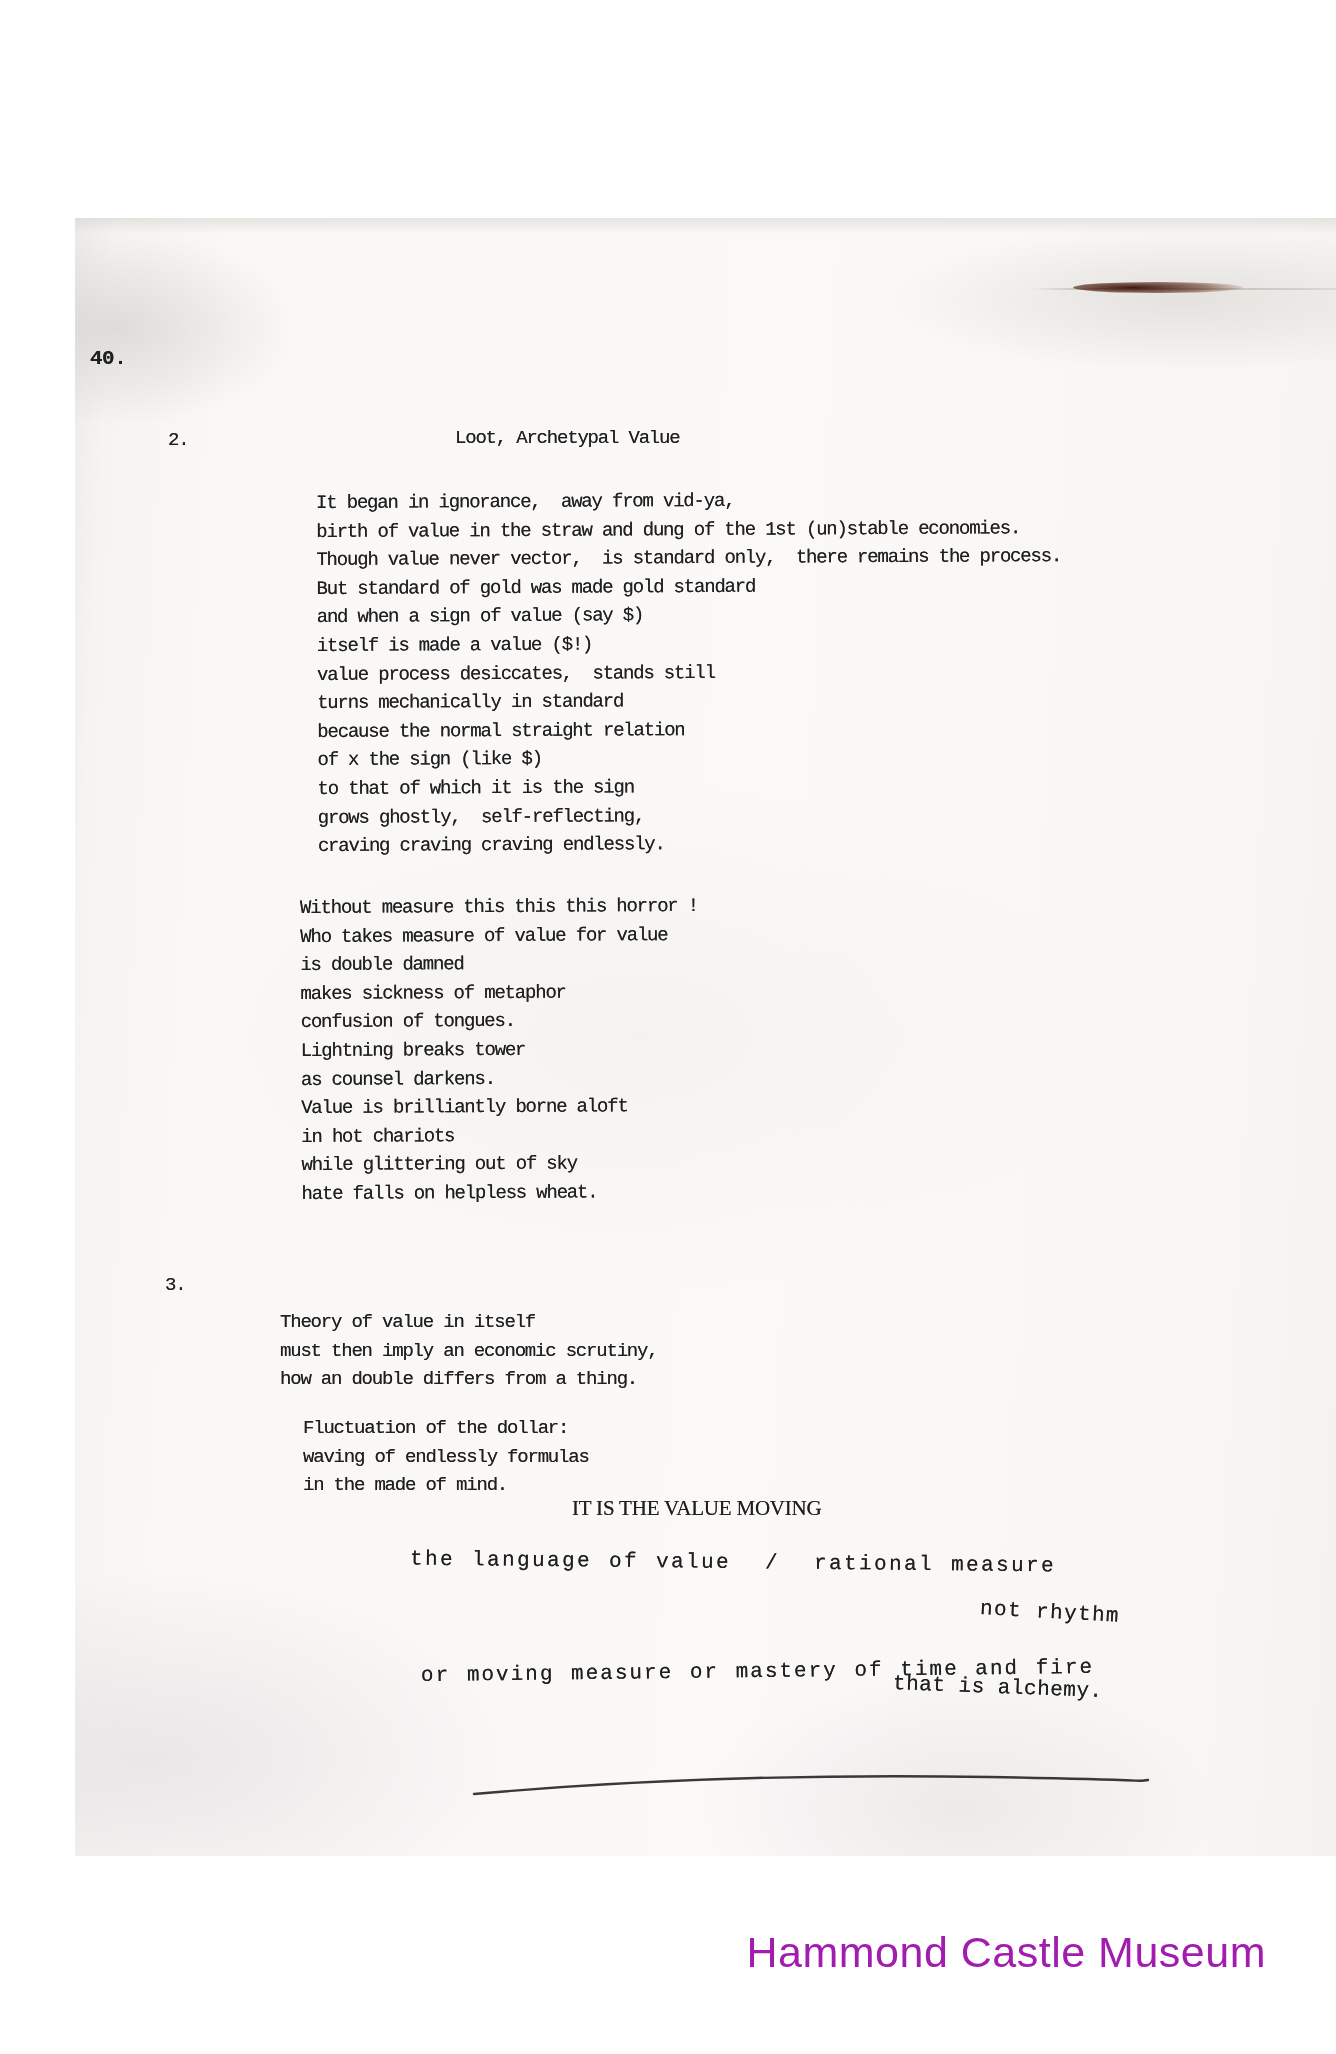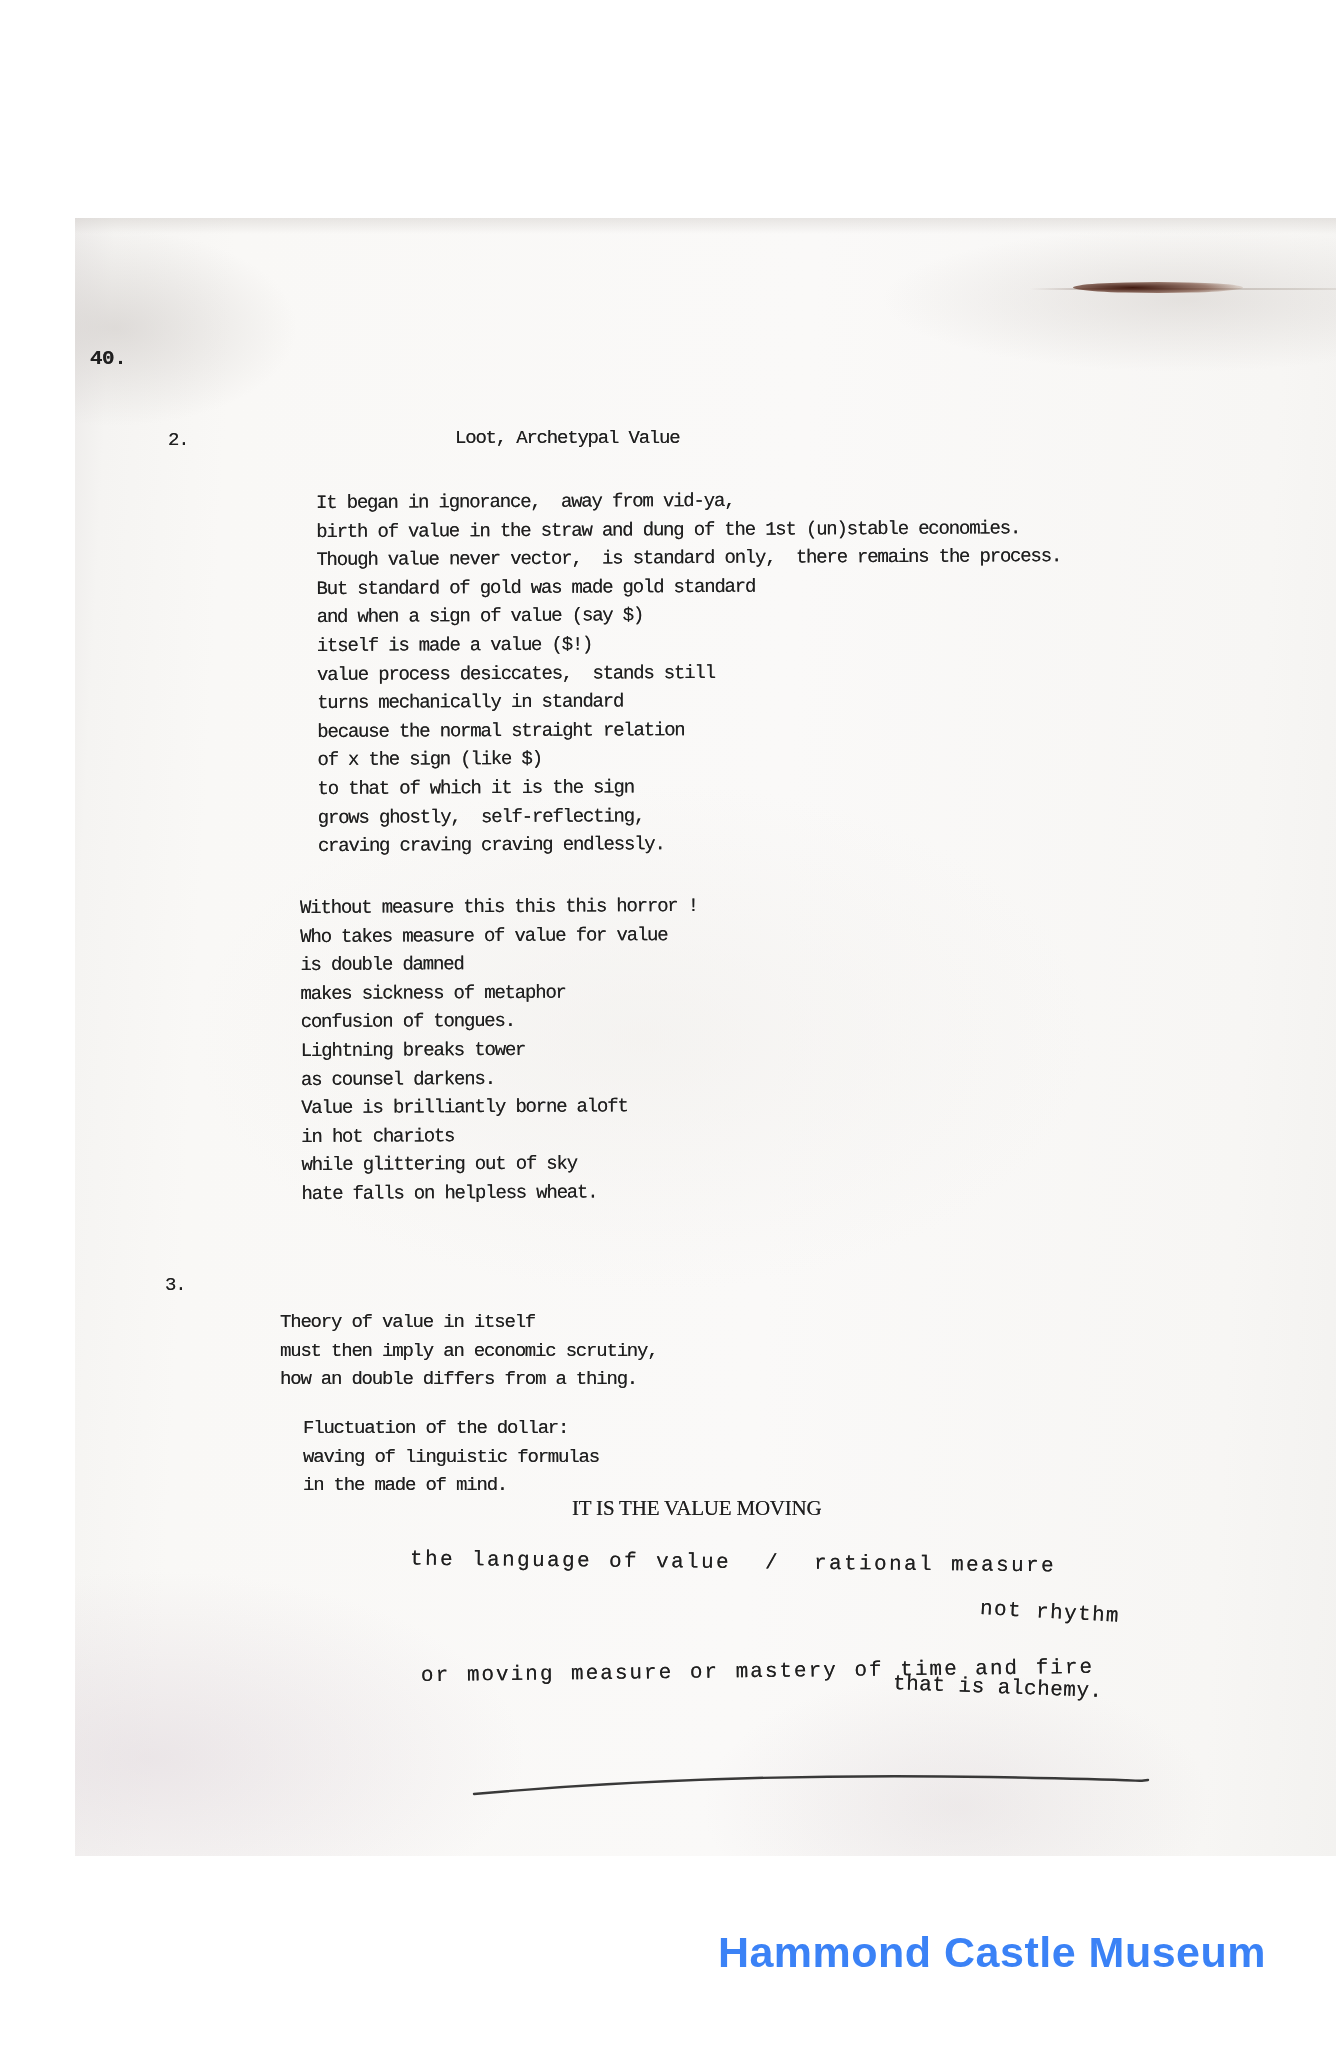--- a/index.html
+++ b/index.html
@@ -49,22 +49,22 @@
   .e-value-moving  {left:497px;top:1278px;letter-spacing:-.2px;font-family:Liberation Serif, serif;}
   .e-language      {left:335px;top:1333px;letter-spacing:2.4px;word-spacing:2px;transform:rotate(.6deg);}
   .e-not-rhythm    {left:905px;top:1383px;letter-spacing:1.4px;transform:rotate(3.2deg);}
   .e-moving-measure{left:346px;top:1442px;letter-spacing:2px;word-spacing:2px;transform:rotate(-.7deg);}
   .e-alchemy       {left:818px;top:1458px;letter-spacing:.5px;transform:rotate(2.2deg);}
   
   .rule{position:absolute;left:395px;top:1552px;}
   
   .watermark{
     position:absolute;right:70px;top:1928px;
-    font-family:"Liberation Sans", sans-serif;font-size:43px;font-weight:700;
-    color:#3b82f6;letter-spacing:.5px;white-space:pre;
+    font-family:"Liberation Sans", sans-serif;font-size:43px;font-weight:400;
+    color:#a21caf;letter-spacing:.5px;white-space:pre;
   }
 </style>
 </head>
 <body>
 
 <div>
 
   <div class="scan-page">
 
     <div class="edge-line"></div>
@@ -77,21 +77,21 @@
     <div class="type poem-title">Loot, Archetypal Value</div>
 
     <div class="type stanza-1"><div class="tline">It began in ignorance,  away from vid-ya,</div><div class="tline">birth of value in the straw and dung of the 1st (un)stable economies.</div><div class="tline">Though value never vector,  is standard only,  there remains the process.</div><div class="tline">But standard of gold was made gold standard</div><div class="tline">and when a sign of value (say $)</div><div class="tline">itself is made a value ($!)</div><div class="tline">value process desiccates,  stands still</div><div class="tline">turns mechanically in standard</div><div class="tline">because the normal straight relation</div><div class="tline">of x the sign (like $)</div><div class="tline">to that of which it is the sign</div><div class="tline">grows ghostly,  self-reflecting,</div><div class="tline">craving craving craving endlessly.</div></div>
 
     <div class="type stanza-2"><div class="tline">Without measure this this this horror !</div><div class="tline">Who takes measure of value for value</div><div class="tline">is double damned</div><div class="tline">makes sickness of metaphor</div><div class="tline">confusion of tongues.</div><div class="tline">Lightning breaks tower</div><div class="tline">as counsel darkens.</div><div class="tline">Value is brilliantly borne aloft</div><div class="tline">in hot chariots</div><div class="tline">while glittering out of sky</div><div class="tline">hate falls on helpless wheat.</div></div>
 
     <div class="type marker-3">3.</div>
 
     <div class="type stanza-3"><div class="tline">Theory of value in itself</div><div class="tline">must then imply an economic scrutiny,</div><div class="tline">how an double differs from a thing.</div></div>
 
-    <div class="type stanza-4"><div class="tline">Fluctuation of the dollar:</div><div class="tline">waving of linguistic formulas</div><div class="tline">in the made of mind.</div></div>
+    <div class="type stanza-4"><div class="tline">Fluctuation of the dollar:</div><div class="tline">waving of endlessly formulas</div><div class="tline">in the made of mind.</div></div>
 
     <div class="emph e-value-moving">IT IS THE VALUE MOVING</div>
 
     <div class="emph e-language">the language of value  /  rational measure</div>
 
     <div class="emph e-not-rhythm">not rhythm</div>
 
     <div class="emph e-moving-measure">or moving measure or mastery of time and fire</div>
 
     <div class="emph e-alchemy">that is alchemy.</div>

